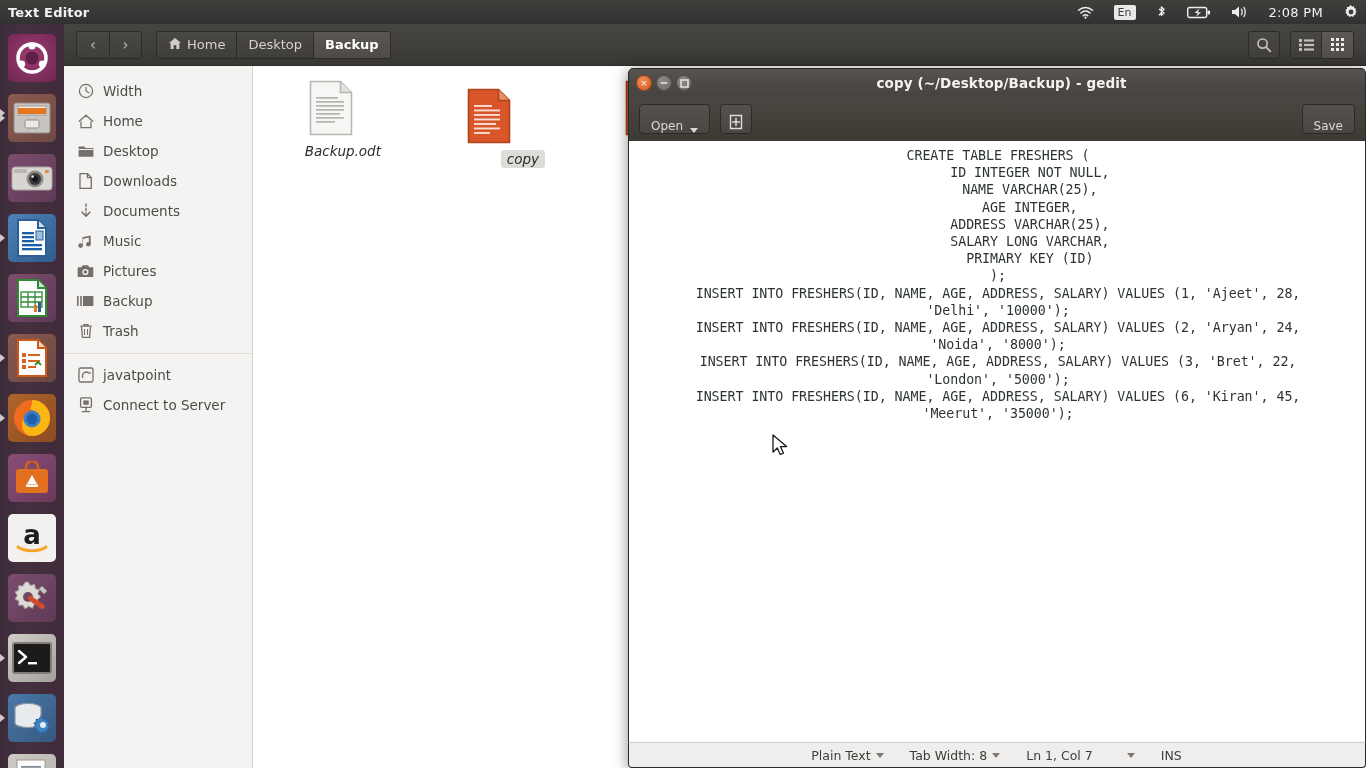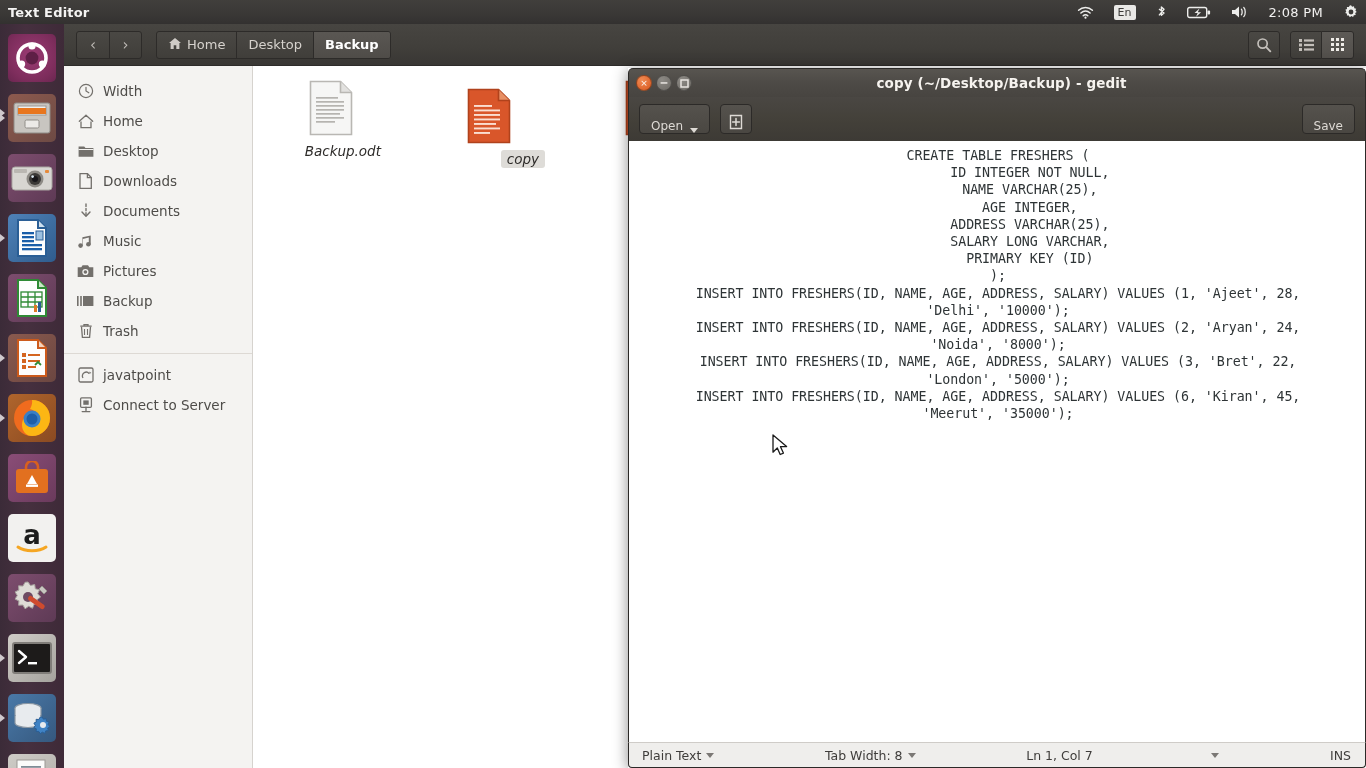--- a/index.html
+++ b/index.html
@@ -199,21 +199,21 @@
     font-family: "DejaVu Sans Mono", "Liberation Mono", monospace;
     font-size: 13.3px; line-height: 17.2px;
     color: #2e3436; white-space: pre;
     letter-spacing: -0.05px;
     text-align: center;
   }
   #gedit-status {
     height: 26px; background: #efeeec;
     border: 1px solid #2b2927; border-top: 1px solid #cfccc8;
     border-bottom-left-radius: 4px; border-bottom-right-radius: 4px;
-    display: flex; align-items: center; justify-content: space-between;
+    display: flex; align-items: center; justify-content: center;
     font-size: 12.5px; color: #3f3d3b;
     padding-right: 14px; gap: 0;
   }
   .st {
     display: flex; align-items: center; gap: 5px; padding: 0 13px; height: 26px;
   }
   .caret-dn {
     width: 0; height: 0; border-left: 4px solid transparent;
     border-right: 4px solid transparent; border-top: 5px solid currentColor;
   }

